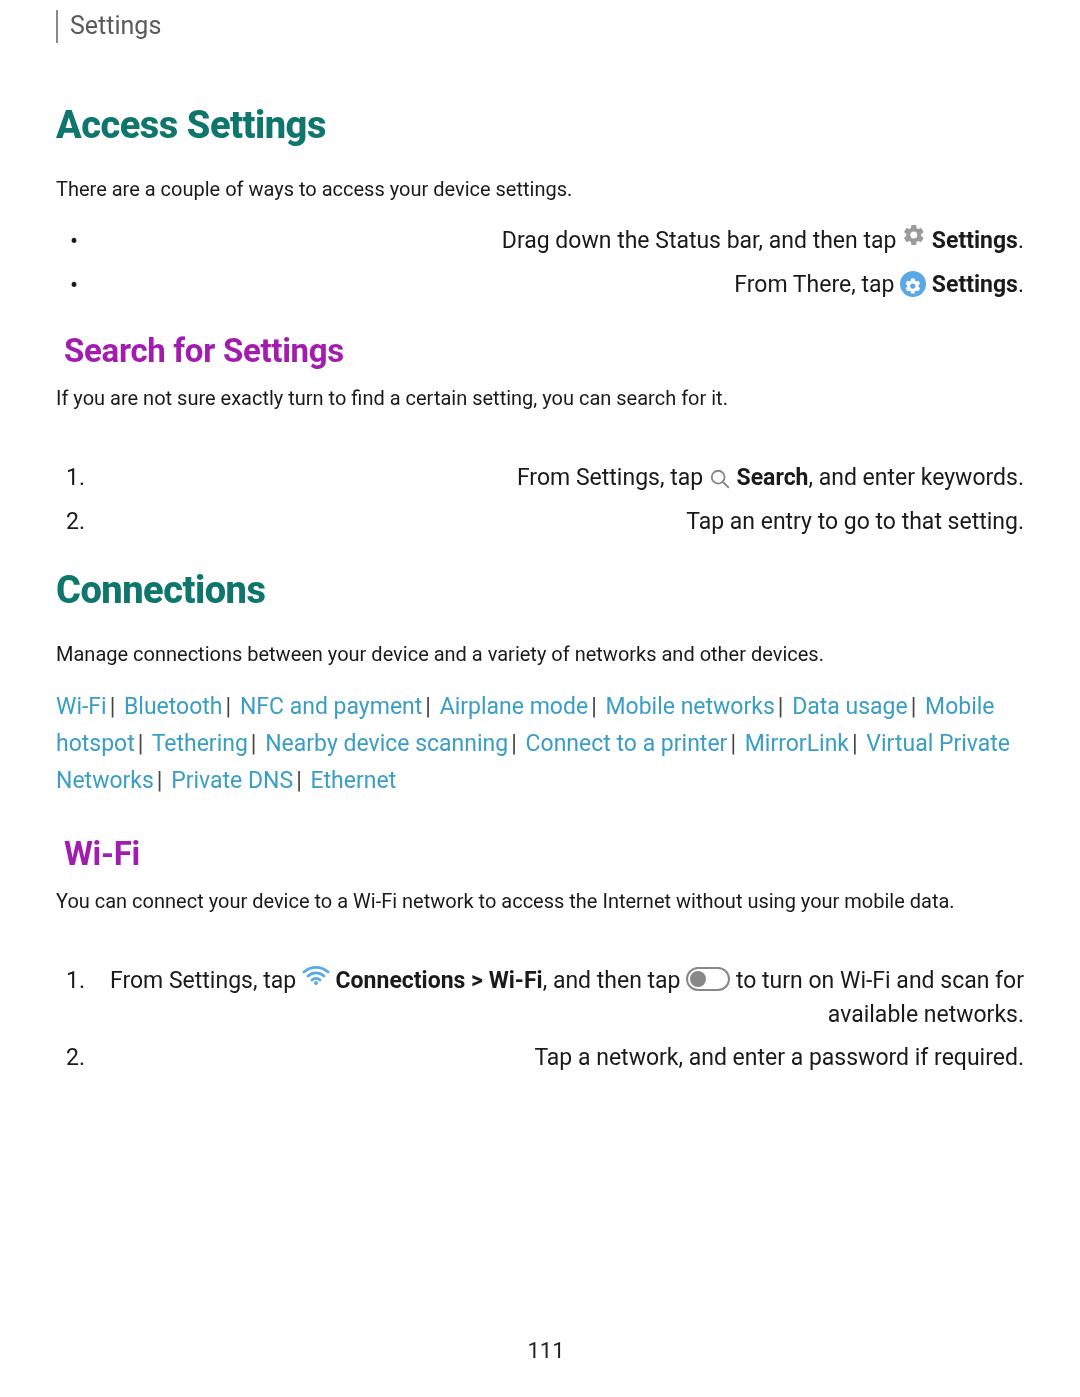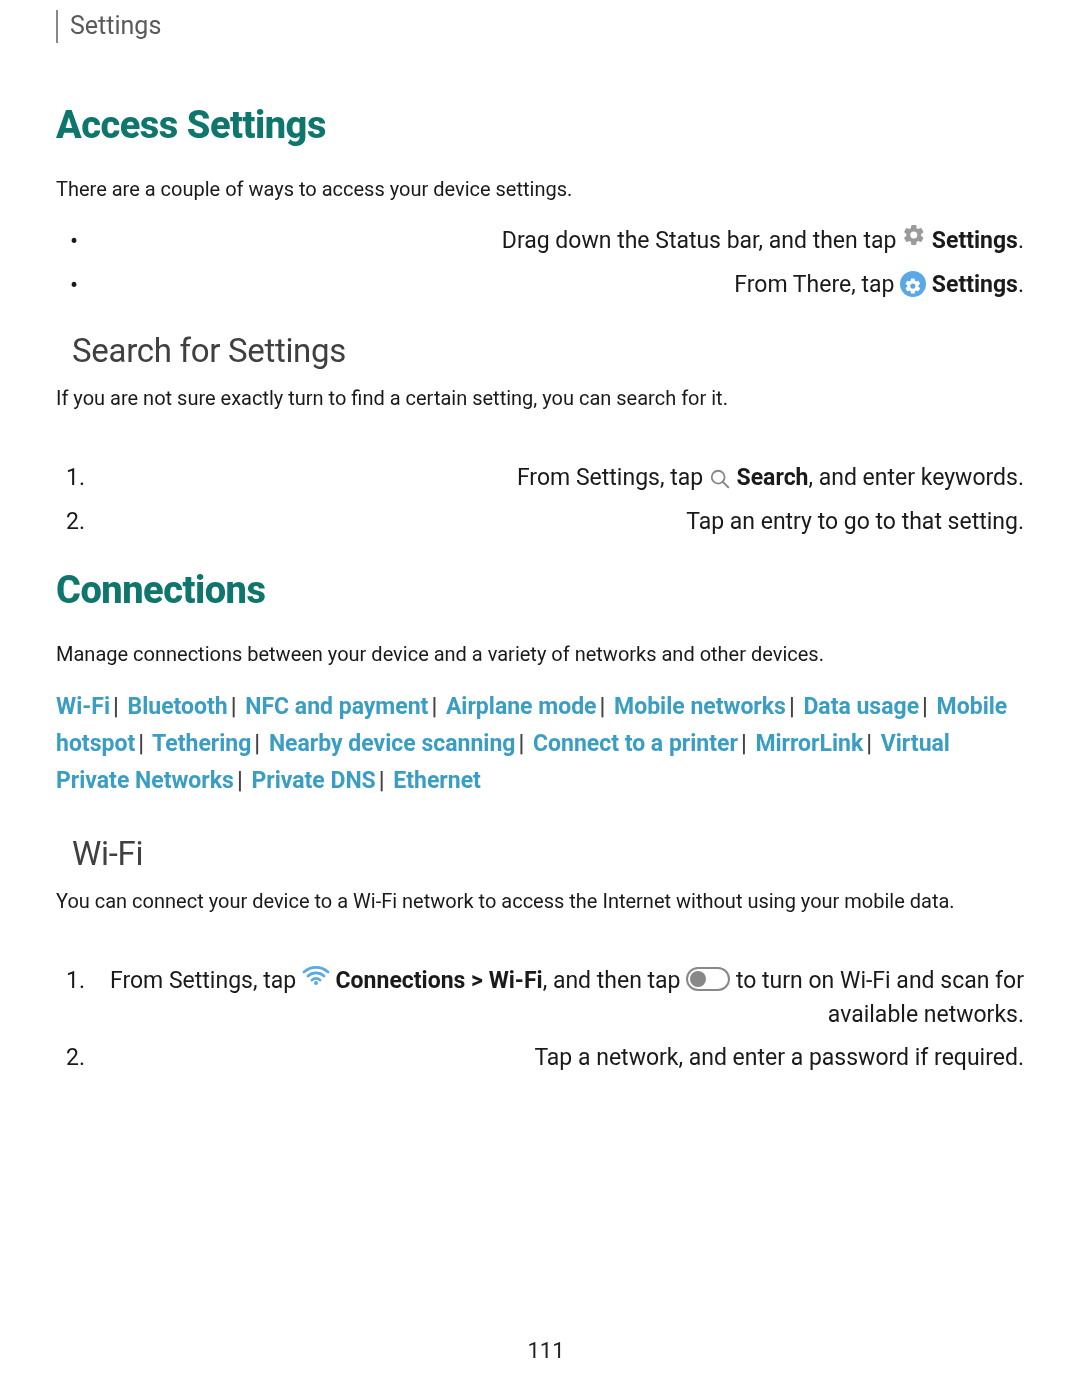--- a/index.html
+++ b/index.html
@@ -23,23 +23,23 @@
   }
   h1 {
     font-size: 38px;
     font-weight: 800;
     letter-spacing: -0.5px;
     margin-bottom: 28px;
     color: #0f766e;
   }
   h2 {
     font-size: 33px;
-    font-weight: 400;
-    color: #404040;
-    margin: 20px 0 14px 16px;
+    font-weight: 700;
+    color: #a21caf;
+    margin: 20px 0 14px 8px;
     letter-spacing: -0.3px;
   }
   p {
     font-size: 20px;
     line-height: 1.45;
     margin-bottom: 20px;
     font-weight: 400;
   }
   ul, ol {
     list-style: none;
@@ -73,21 +73,20 @@
   .icon {
     display: inline-block;
     vertical-align: middle;
     position: relative;
     top: -2px;
   }
   .links {
     font-size: 23px;
     line-height: 1.6;
     margin-bottom: 34px;
-    font-weight: bold;
   }
   .links a {
     color: #3a9ec4;
     text-decoration: none;
   }
   .links .sep {
     color: #444;
     margin: 0 3px;
   }
   .pagenum {

